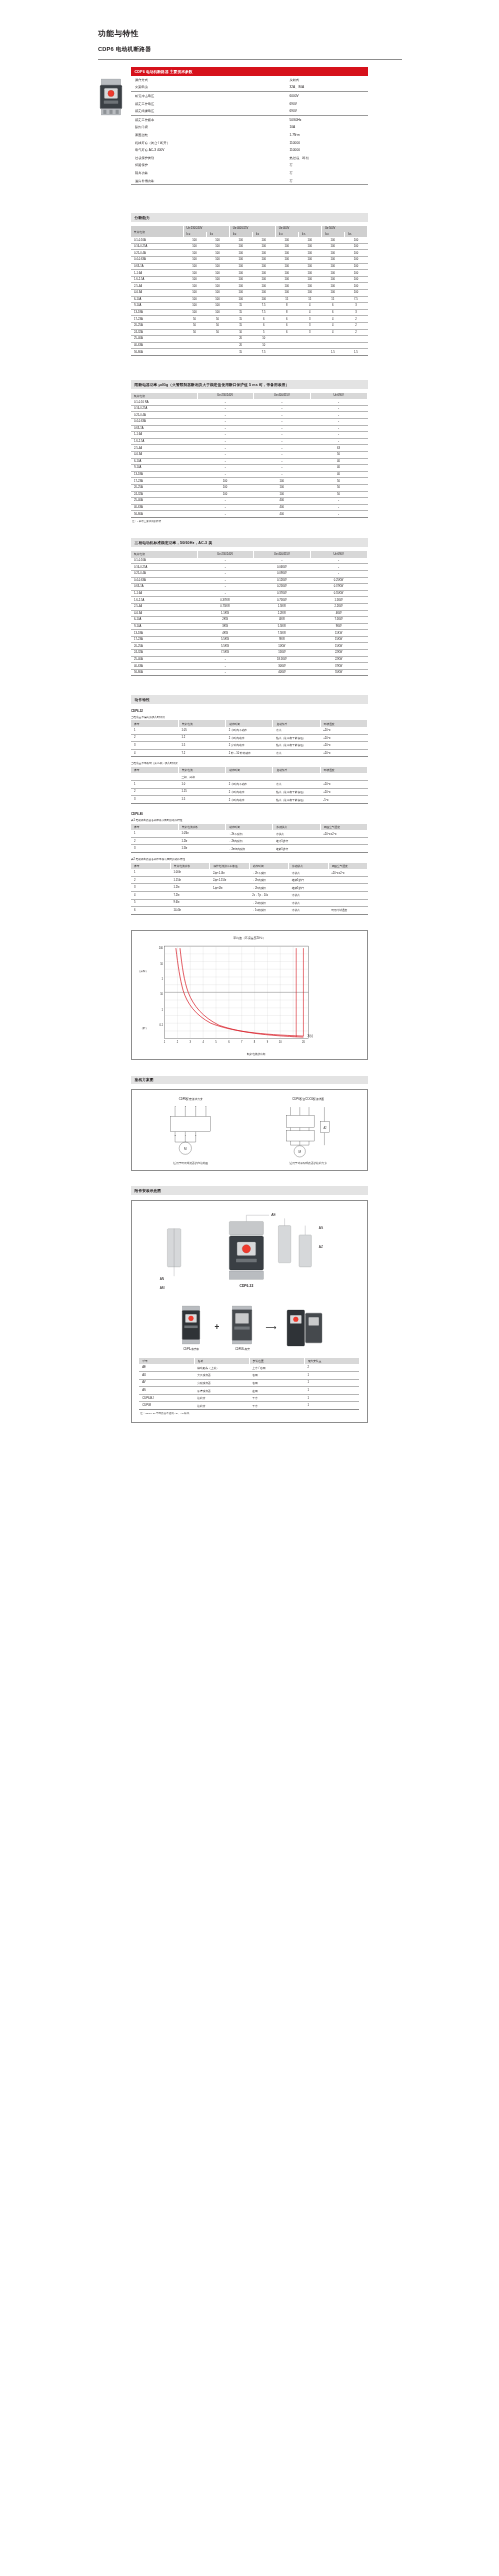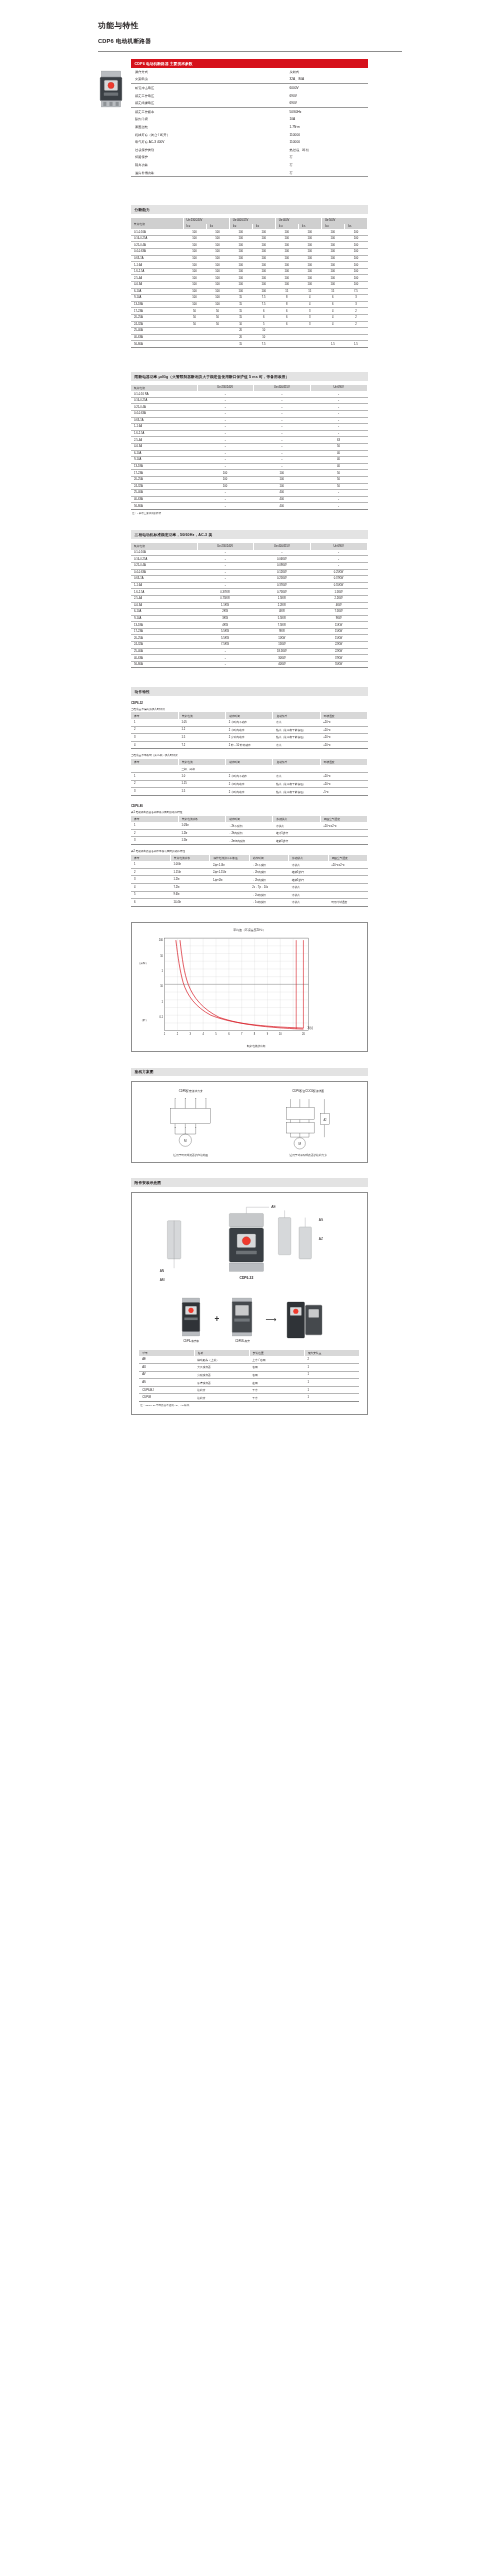--- a/index.html
+++ b/index.html
@@ -4,21 +4,21 @@
 <style>
   * { box-sizing: border-box; }
   html, body { margin:0; padding:0; }
   body {
     width: 500px;
     background: #ffffff;
     font-family: "Liberation Sans", "DejaVu Sans", sans-serif;
     color: #231f20;
     -webkit-font-smoothing: antialiased;
   }
-  .page { width:500px; margin:8px auto; position:relative; }
+  .page { width:500px; margin:16px auto; position:relative; }
 
   
   .hdr { padding: 13.4px 0 0 0; }
   .hdr h1 { font-size:7.7px; font-weight:700; margin:0 0 6.2px 98px; letter-spacing:0.5px; }
   .hdr h2 { font-size:5.7px; font-weight:700; margin:0 0 5.2px 98px; letter-spacing:0.2px; }
   .hdr-rule { height:0.5px; background:#8d8d8d; margin:3.1px 98px 0 98px; }
 
   
   .sec { margin: 13.4px 0 0 0; }
   .sec-inner { margin-left:131px; width:237px; }

